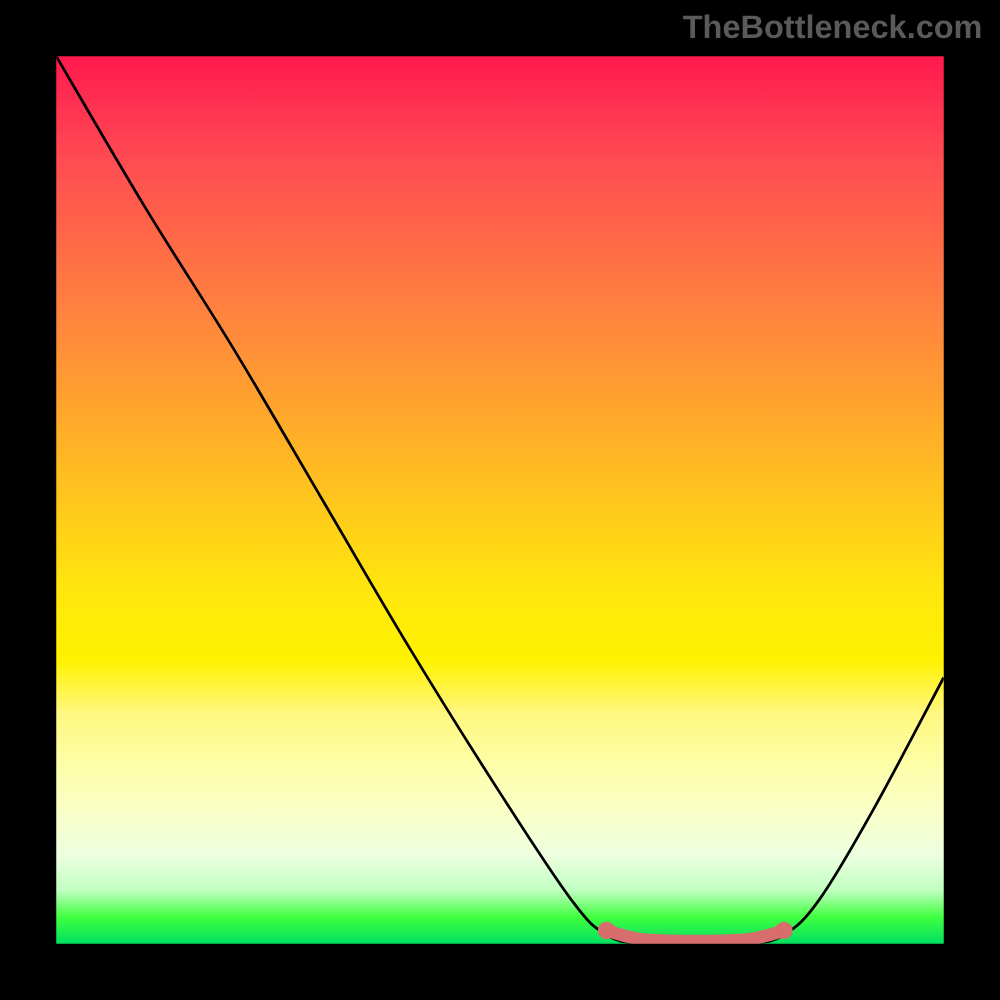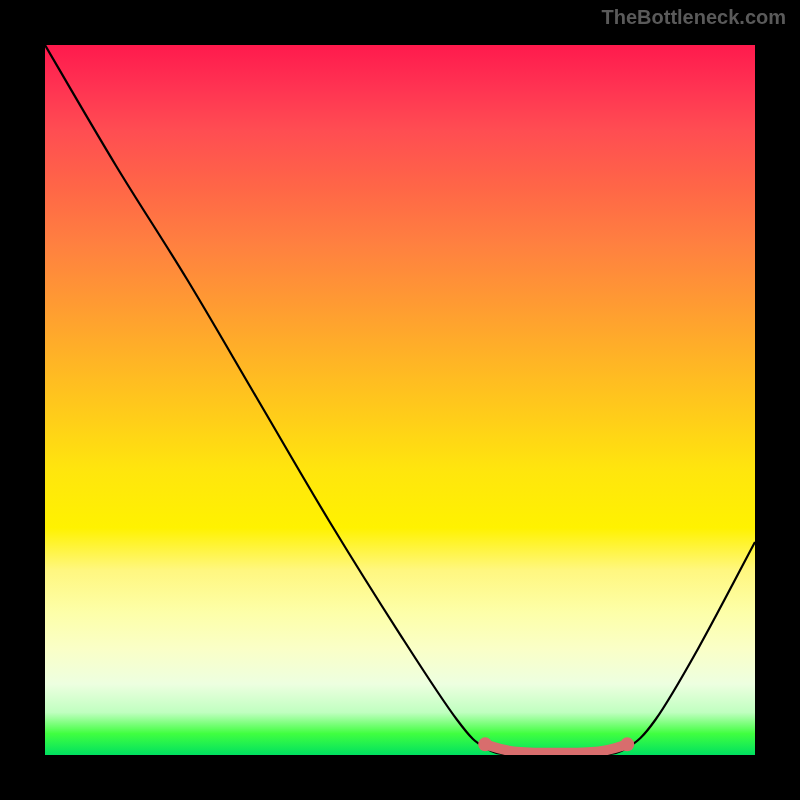--- a/index.html
+++ b/index.html
@@ -8,21 +8,21 @@
     height: 800px;
     background: #000;
     position: relative;
     font-family: Arial, sans-serif;
     overflow: hidden;
   }
   .watermark {
     position: absolute;
     top: 6px;
     right: 14px;
-    font-size: 20px;
+    font-size: 26px;
     font-weight: bold;
     color: #5a5a5a;
     z-index: 10;
   }
   .plot-area {
     position: absolute;
     left: 45px;
     top: 45px;
     width: 710px;
     height: 710px;

